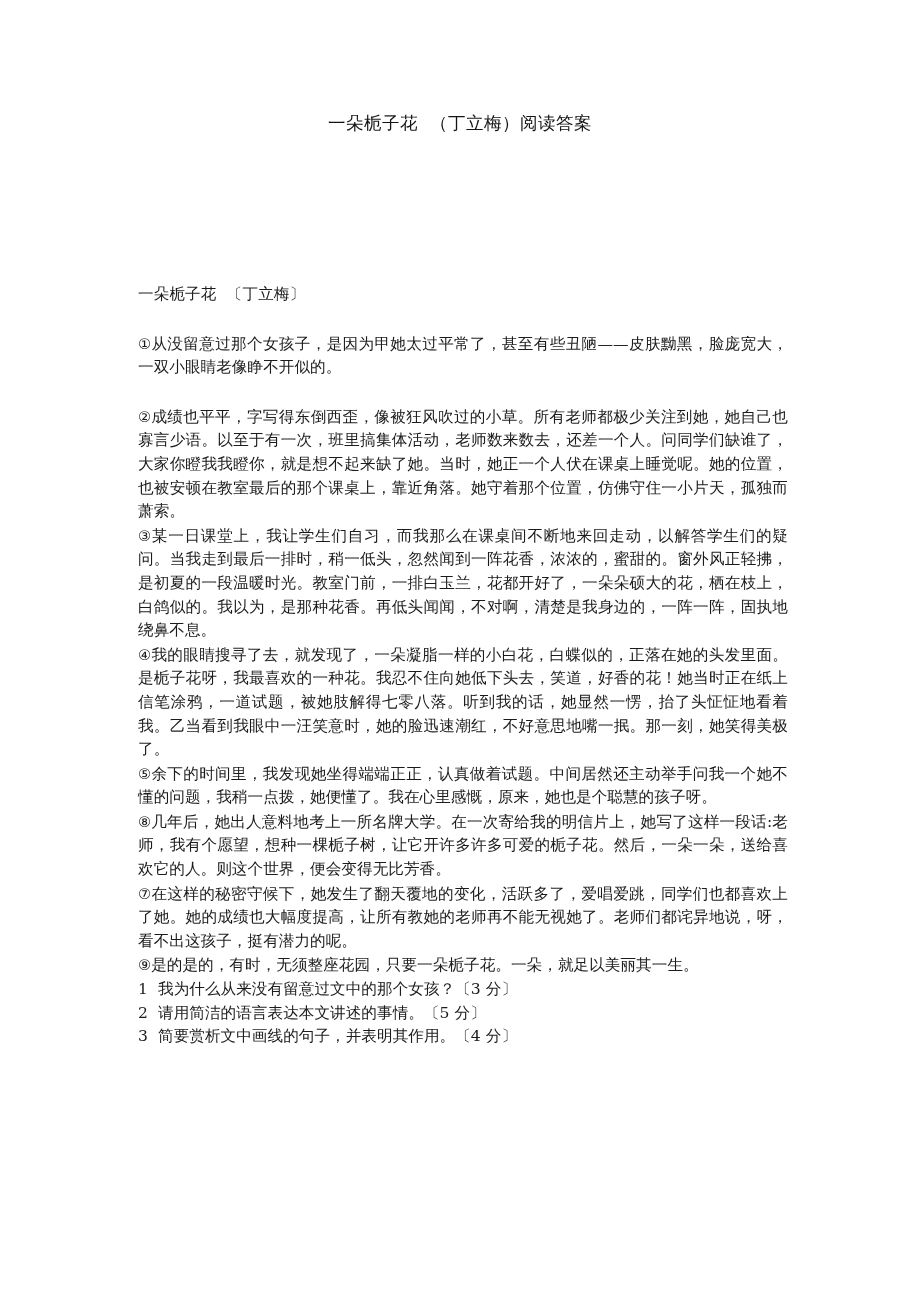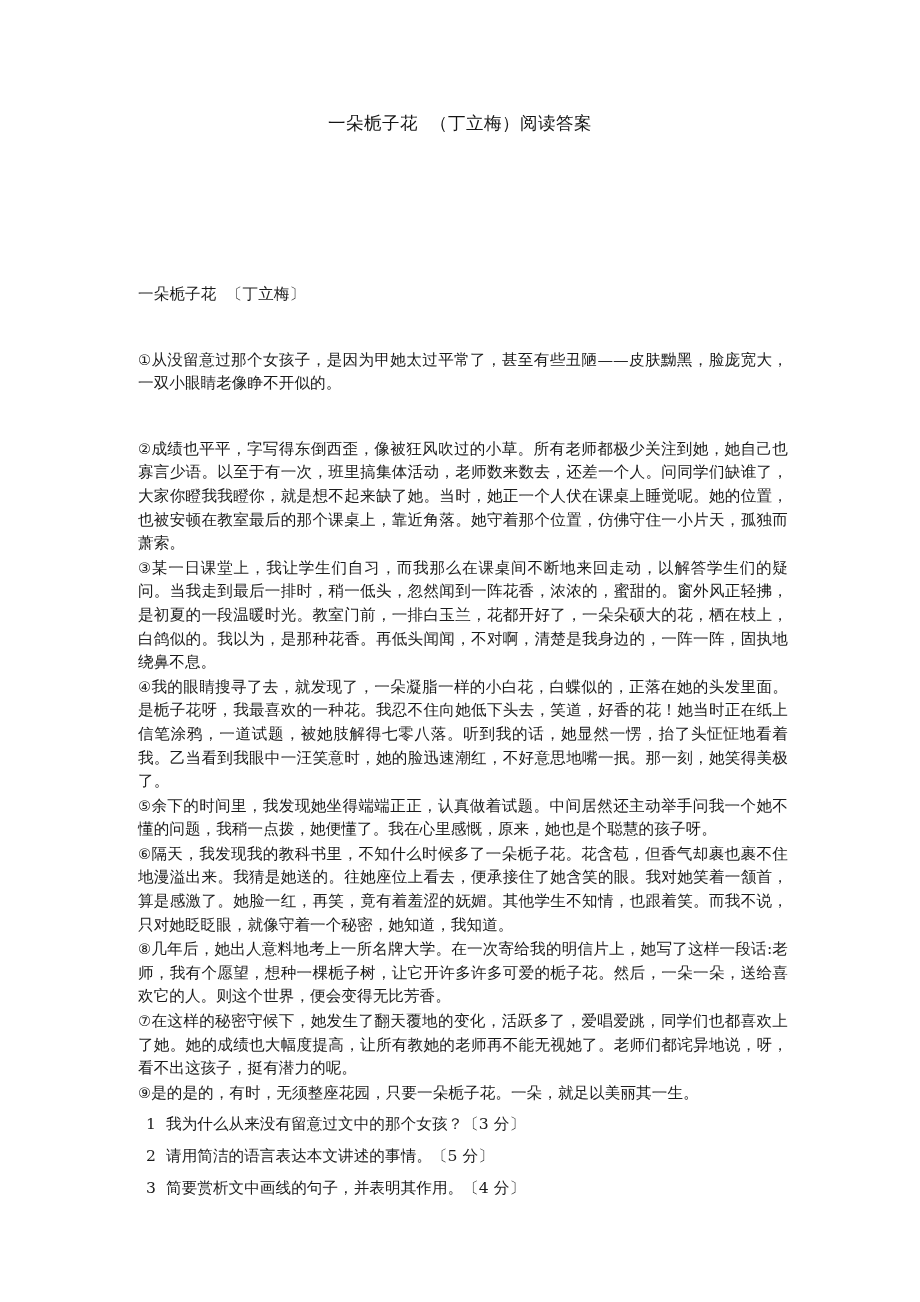--- a/index.html
+++ b/index.html
@@ -65,26 +65,26 @@
     line-height: 23.6px;
     text-align: justify;
     text-justify: inter-character;
     text-align-last: left;
     letter-spacing: 0.05px;
     color: #1b1b1b;
     word-break: break-all;
   }
 
   p.para.gap-before {
-    margin-top: 41px;
+    margin-top: 25px;
   }
 
   
   p.question {
-    margin: 8px;
+    margin: 0;
     font-size: 15.6px;
     line-height: 23.6px;
     letter-spacing: 0.05px;
     color: #1b1b1b;
     text-align: left;
     white-space: pre;
   }
 
   .marker {
     font-family: "DejaVu Sans", "Liberation Sans", sans-serif;
@@ -105,21 +105,20 @@
     <p class="para gap-before"><span class="marker">①</span><span>从没留意过那个女孩子，是因为甲她太过平常了，甚至有些丑陋——皮肤黝黑，脸庞宽大，一双小眼睛老像睁不开似的。</span></p>
 
     <p class="para gap-before"><span class="marker">②</span><span>成绩也平平，字写得东倒西歪，像被狂风吹过的小草。所有老师都极少关注到她，她自己也寡言少语。以至于有一次，班里搞集体活动，老师数来数去，还差一个人。问同学们缺谁了，大家你瞪我我瞪你，就是想不起来缺了她。当时，她正一个人伏在课桌上睡觉呢。她的位置，也被安顿在教室最后的那个课桌上，靠近角落。她守着那个位置，仿佛守住一小片天，孤独而萧索。</span></p>
 
     <p class="para"><span class="marker">③</span><span>某一日课堂上，我让学生们自习，而我那么在课桌间不断地来回走动，以解答学生们的疑问。当我走到最后一排时，稍一低头，忽然闻到一阵花香，浓浓的，蜜甜的。窗外风正轻拂，是初夏的一段温暖时光。教室门前，一排白玉兰，花都开好了，一朵朵硕大的花，栖在枝上，白鸽似的。我以为，是那种花香。再低头闻闻，不对啊，清楚是我身边的，一阵一阵，固执地绕鼻不息。</span></p>
 
     <p class="para"><span class="marker">④</span><span>我的眼睛搜寻了去，就发现了，一朵凝脂一样的小白花，白蝶似的，正落在她的头发里面。是栀子花呀，我最喜欢的一种花。我忍不住向她低下头去，笑道，好香的花！她当时正在纸上信笔涂鸦，一道试题，被她肢解得七零八落。听到我的话，她显然一愣，抬了头怔怔地看着我。乙当看到我眼中一汪笑意时，她的脸迅速潮红，不好意思地嘴一抿。那一刻，她笑得美极了。</span></p>
 
     <p class="para"><span class="marker">⑤</span><span>余下的时间里，我发现她坐得端端正正，认真做着试题。中间居然还主动举手问我一个她不懂的问题，我稍一点拨，她便懂了。我在心里感慨，原来，她也是个聪慧的孩子呀。</span></p>
 
-    <p class="para"><span class="marker">⑥</span><span>隔天，我发现我的教科书里，不知什么时候多了一朵栀子花。花含苞，但香气却裹也裹不住地漫溢出来。我猜是她送的。往她座位上看去，便承接住了她含笑的眼。我对她笑着一颔首，算是感激了。她脸一红，再笑，竟有着羞涩的妩媚。其他学生不知情，也跟着笑。而我不说，只对她眨眨眼，就像守着一个秘密，她知道，我知道。</span></p>
 
     <p class="para"><span class="marker">⑧</span><span>几年后，她出人意料地考上一所名牌大学。在一次寄给我的明信片上，她写了这样一段话:老师，我有个愿望，想种一棵栀子树，让它开许多许多可爱的栀子花。然后，一朵一朵，送给喜欢它的人。则这个世界，便会变得无比芳香。</span></p>
 
     <p class="para"><span class="marker">⑦</span><span>在这样的秘密守候下，她发生了翻天覆地的变化，活跃多了，爱唱爱跳，同学们也都喜欢上了她。她的成绩也大幅度提高，让所有教她的老师再不能无视她了。老师们都诧异地说，呀，看不出这孩子，挺有潜力的呢。</span></p>
 
     <p class="para"><span class="marker">⑨</span><span>是的是的，有时，无须整座花园，只要一朵栀子花。一朵，就足以美丽其一生。</span></p>
 
     <p class="question">1  我为什么从来没有留意过文中的那个女孩？〔3 分〕</p>
     <p class="question">2  请用简洁的语言表达本文讲述的事情。〔5 分〕</p>
     <p class="question">3  简要赏析文中画线的句子，并表明其作用。〔4 分〕</p>

